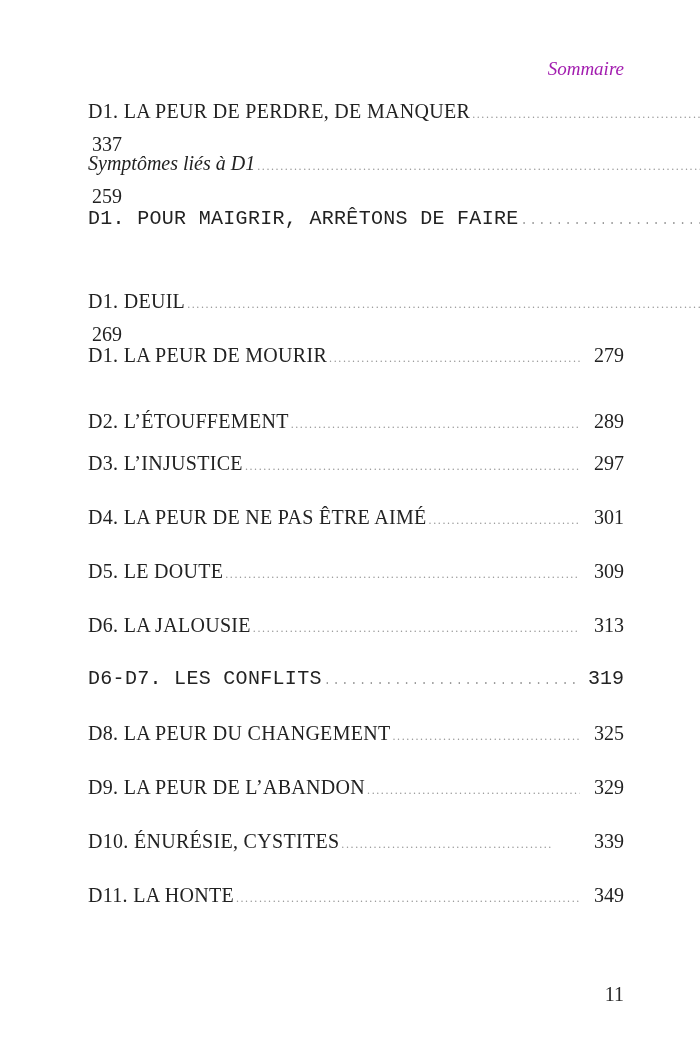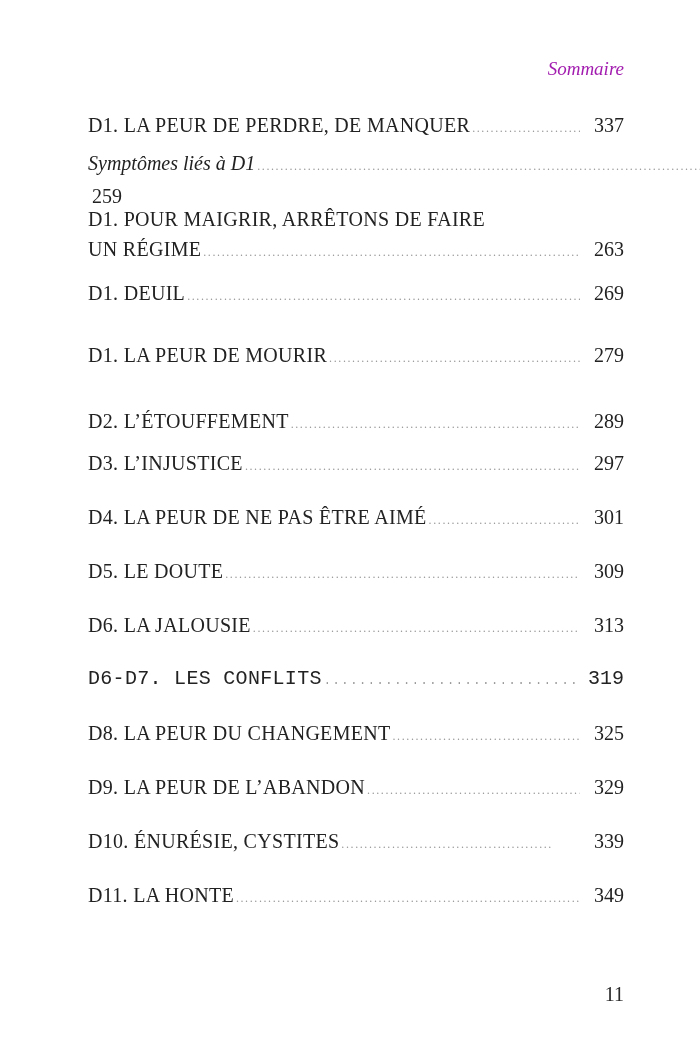--- a/index.html
+++ b/index.html
@@ -67,22 +67,23 @@
     .entry .leader::after {
       content: "........................................................................................................................................................................................................................";
     }
     .entry .page {
       flex: 0 0 auto;
       text-align: right;
       min-width: 34px;
       letter-spacing: 0;
     }
     .entry.two-line {
-      flex-direction: column;
+      flex-direction: row;
       align-items: stretch;
+      font-family: Liberation Mono, monospace;
     }
     .entry.two-line .line1 {
       white-space: nowrap;
     }
     .entry.two-line .line2 {
       display: flex;
       align-items: baseline;
     }
     .folio {
       position: absolute;
@@ -92,48 +93,47 @@
       color: #2a2a2a;
     }
   </style>
 </head>
 <body>
 
 <div class="running-head">Sommaire</div>
 
 <div class="toc">
 
-  <div class="entry" style="top:110px;">
+  <div class="entry" style="top:96px;flex-direction:column;">
     <div class="title-wrap">
       <span class="title">D1. LA PEUR DE PERDRE, DE MANQUER</span>
       <span class="leader"></span>
     </div>
     <span class="page">337</span>
   </div>
 
   <div class="entry italic" style="top:148px;flex-direction:column;">
     <div class="title-wrap">
       <span class="title">Symptômes liés à D1</span>
       <span class="leader"></span>
     </div>
     <span class="page">259</span>
   </div>
 
   <div class="entry two-line" style="top:204px;">
     <div class="line1">D1. POUR MAIGRIR, ARRÊTONS DE FAIRE</div>
     <div class="line2">
       <div class="title-wrap">
-        <span class="title">UN RÉGIME</span>
         <span class="leader"></span>
       </div>
       <span class="page">263</span>
     </div>
   </div>
 
-  <div class="entry" style="top:278px;">
+  <div class="entry" style="top:286px;flex-direction:column;">
     <div class="title-wrap">
       <span class="title">D1. DEUIL</span>
       <span class="leader"></span>
     </div>
     <span class="page">269</span>
   </div>
 
   <div class="entry" style="top:340px;">
     <div class="title-wrap">
       <span class="title">D1. LA PEUR DE MOURIR</span>

